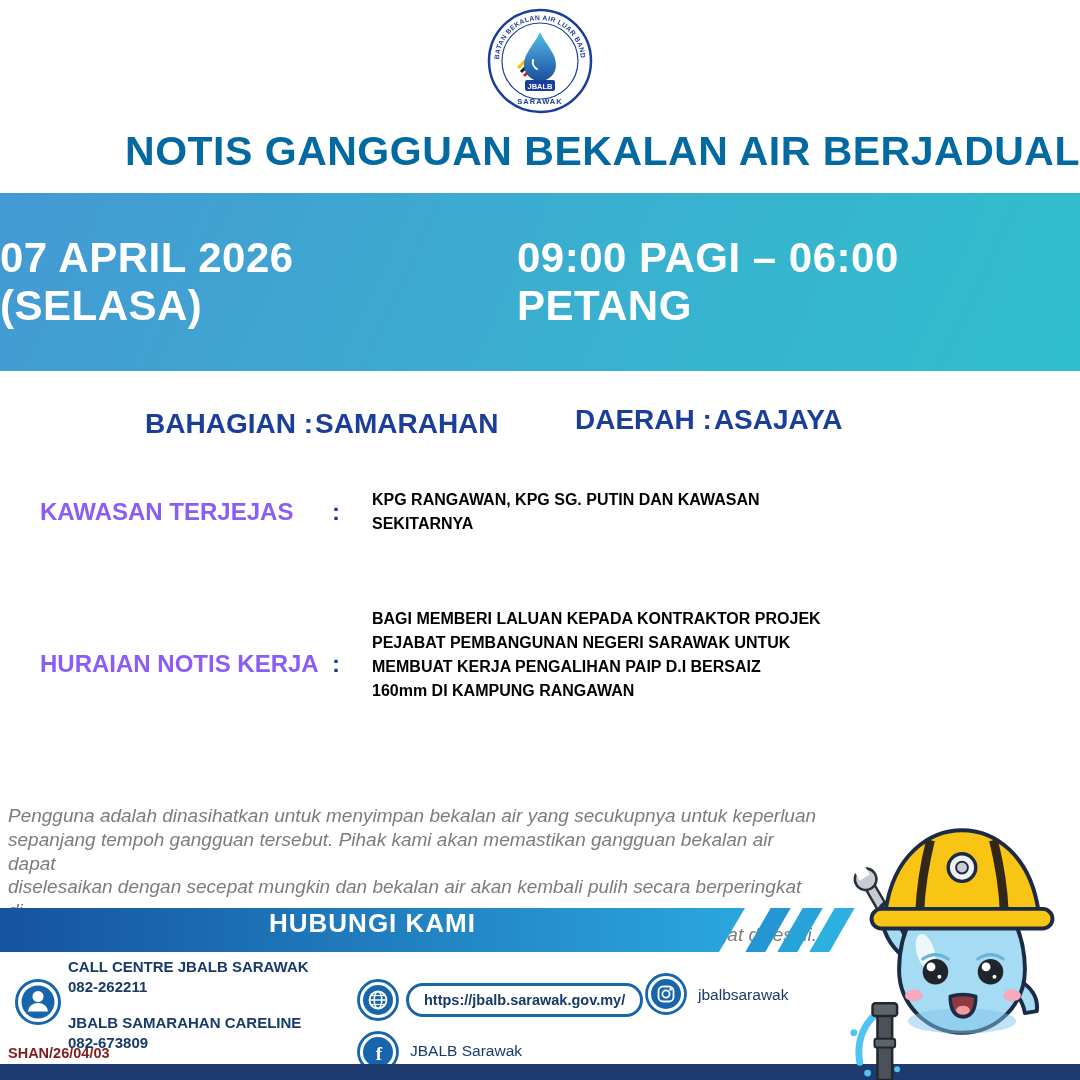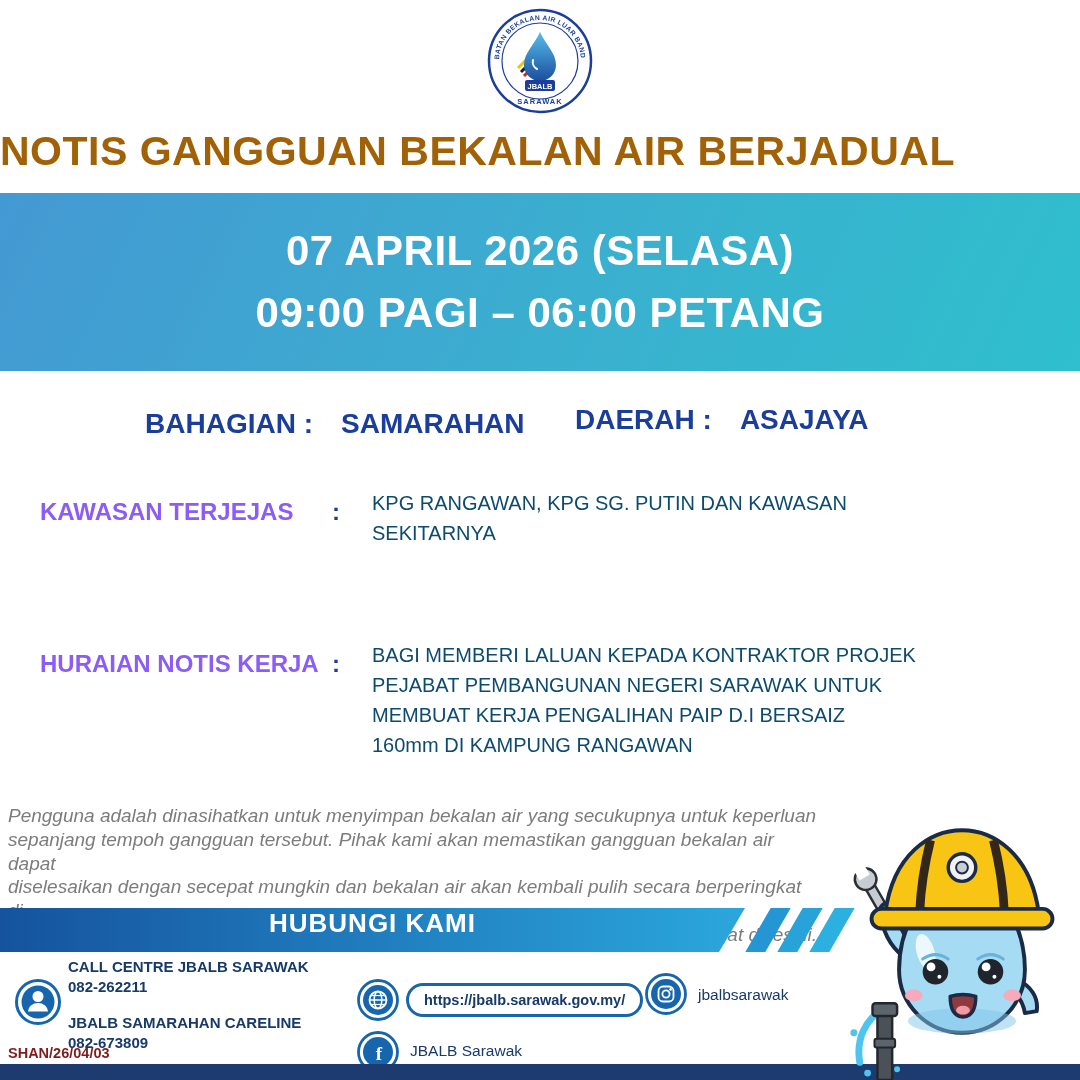--- a/index.html
+++ b/index.html
@@ -4,42 +4,42 @@
 <style>
   *{margin:0;padding:0;box-sizing:border-box}
   html,body{width:1080px;height:1080px}
   body{font-family:"Liberation Sans",sans-serif;background:#ffffff}
   .canvas{position:relative;width:1080px;height:1080px;background:#fff;overflow:hidden}
   .abs{position:absolute}
   .preline{white-space:pre-line}
 
   .logo{left:487px;top:8px;width:106px;height:106px}
 
-  .title{left:0;top:128px;width:1080px;text-align:left;font-size:41px;font-weight:800;
-         color:#a16207;letter-spacing:.5px}
+  .title{left:0;top:128px;width:1080px;text-align:right;font-size:41px;font-weight:800;
+         color:#0369a1;letter-spacing:.5px}
 
   .banner{left:0;top:193px;width:1080px;height:178px;
           background:linear-gradient(115deg,#4499d3 0%,#3ab0cf 55%,#2fbfcd 100%);
-          display:flex;flex-direction:column;justify-content:center;align-items:center;gap:14px}
+          display:flex;flex-direction:row;justify-content:center;align-items:center;gap:14px}
   .banner-line{color:#fff;font-size:42px;font-weight:800;letter-spacing:.5px}
 
   .region{font-size:28px;font-weight:800;color:#1b3e9a}
-  .region .val{margin-left:28px}
+  .region .val{margin-left:2px}
   .bahagian{left:145px;top:408px}
   .daerah{left:575px;top:404px}
 
   .field-label{font-size:24px;font-weight:800;color:#8b5cf6}
   .field-colon{font-size:24px;font-weight:800;color:#1b3e9a}
-  .field-value{font-size:20px;font-weight:400;color:#0c4a6e;line-height:1.5}
+  .field-value{font-size:16px;font-weight:700;color:#000000;line-height:1.5}
   .kawasan-label{left:40px;top:498px}
   .kawasan-colon{left:332px;top:498px}
   .kawasan-value{left:372px;top:488px;width:620px}
   .huraian-label{left:40px;top:650px}
   .huraian-colon{left:332px;top:650px}
-  .huraian-value{left:372px;top:640px;width:640px}
+  .huraian-value{left:372px;top:607px;width:640px}
 
   .disclaimer{left:8px;top:804px;width:810px;font-size:19px;font-style:italic;font-weight:400;
               color:#7c7c7c;line-height:1.25}
 
   .contact-bar{left:0;top:908px;width:745px;height:44px;
                background:linear-gradient(90deg,#15539e 0%,#2ba7dd 100%);
                display:flex;align-items:flex-start;justify-content:center;
                clip-path:polygon(0 0,100% 0,calc(100% - 26px) 100%,0 100%)}
   .contact-bar span{color:#fff;font-size:26px;font-weight:800;letter-spacing:1px}
   .stripe{top:908px;width:20px;height:44px;transform:skewX(-30deg)}

